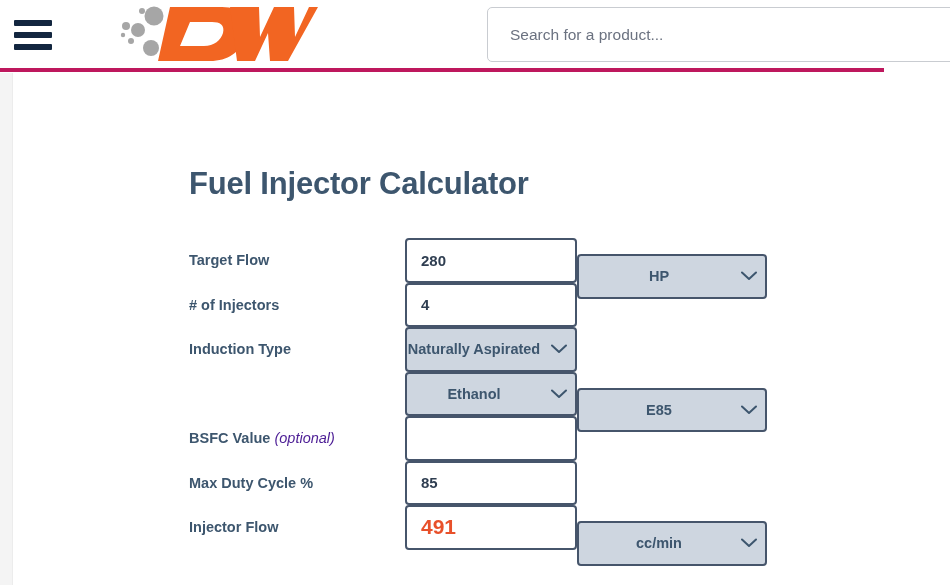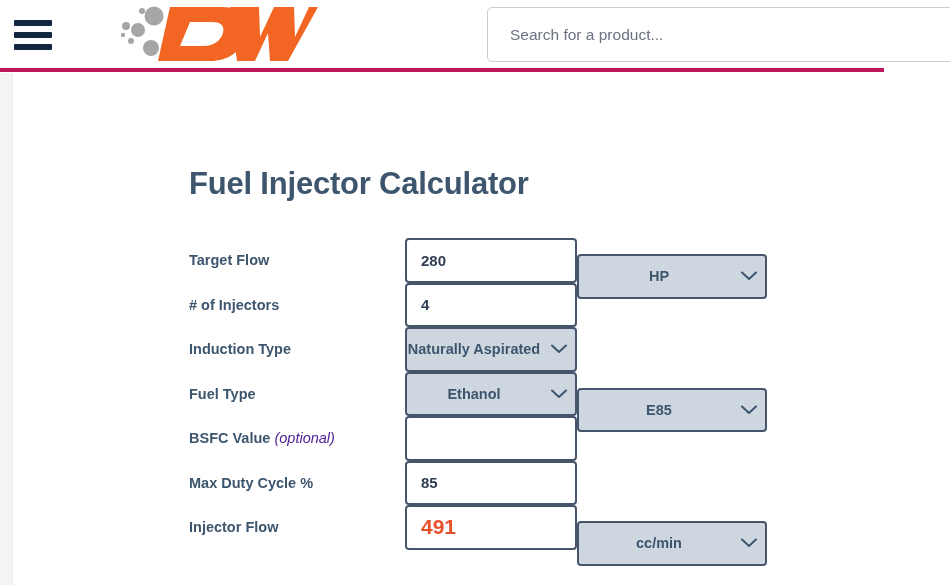--- a/index.html
+++ b/index.html
@@ -288,21 +288,20 @@
             <span class="chev">
                 <svg width="16" height="10" viewBox="0 0 16 10">
                   <path d="M1 1.5 L8 8 L15 1.5" fill="none" stroke="#3d566e" stroke-width="2" stroke-linecap="round" stroke-linejoin="round"></path>
                 </svg>
               </span>
           </div>
         </div>
       </div>
 
       <div class="row">
-        <div class="row-label"><span>Fuel Type</span><span class="opt"></span></div>
         <div class="field-a">
           <div class="sel left">
             <span class="sel-text">Ethanol</span>
             <span class="chev">
                 <svg width="16" height="10" viewBox="0 0 16 10">
                   <path d="M1 1.5 L8 8 L15 1.5" fill="none" stroke="#3d566e" stroke-width="2" stroke-linecap="round" stroke-linejoin="round"></path>
                 </svg>
               </span>
           </div>
         </div>

